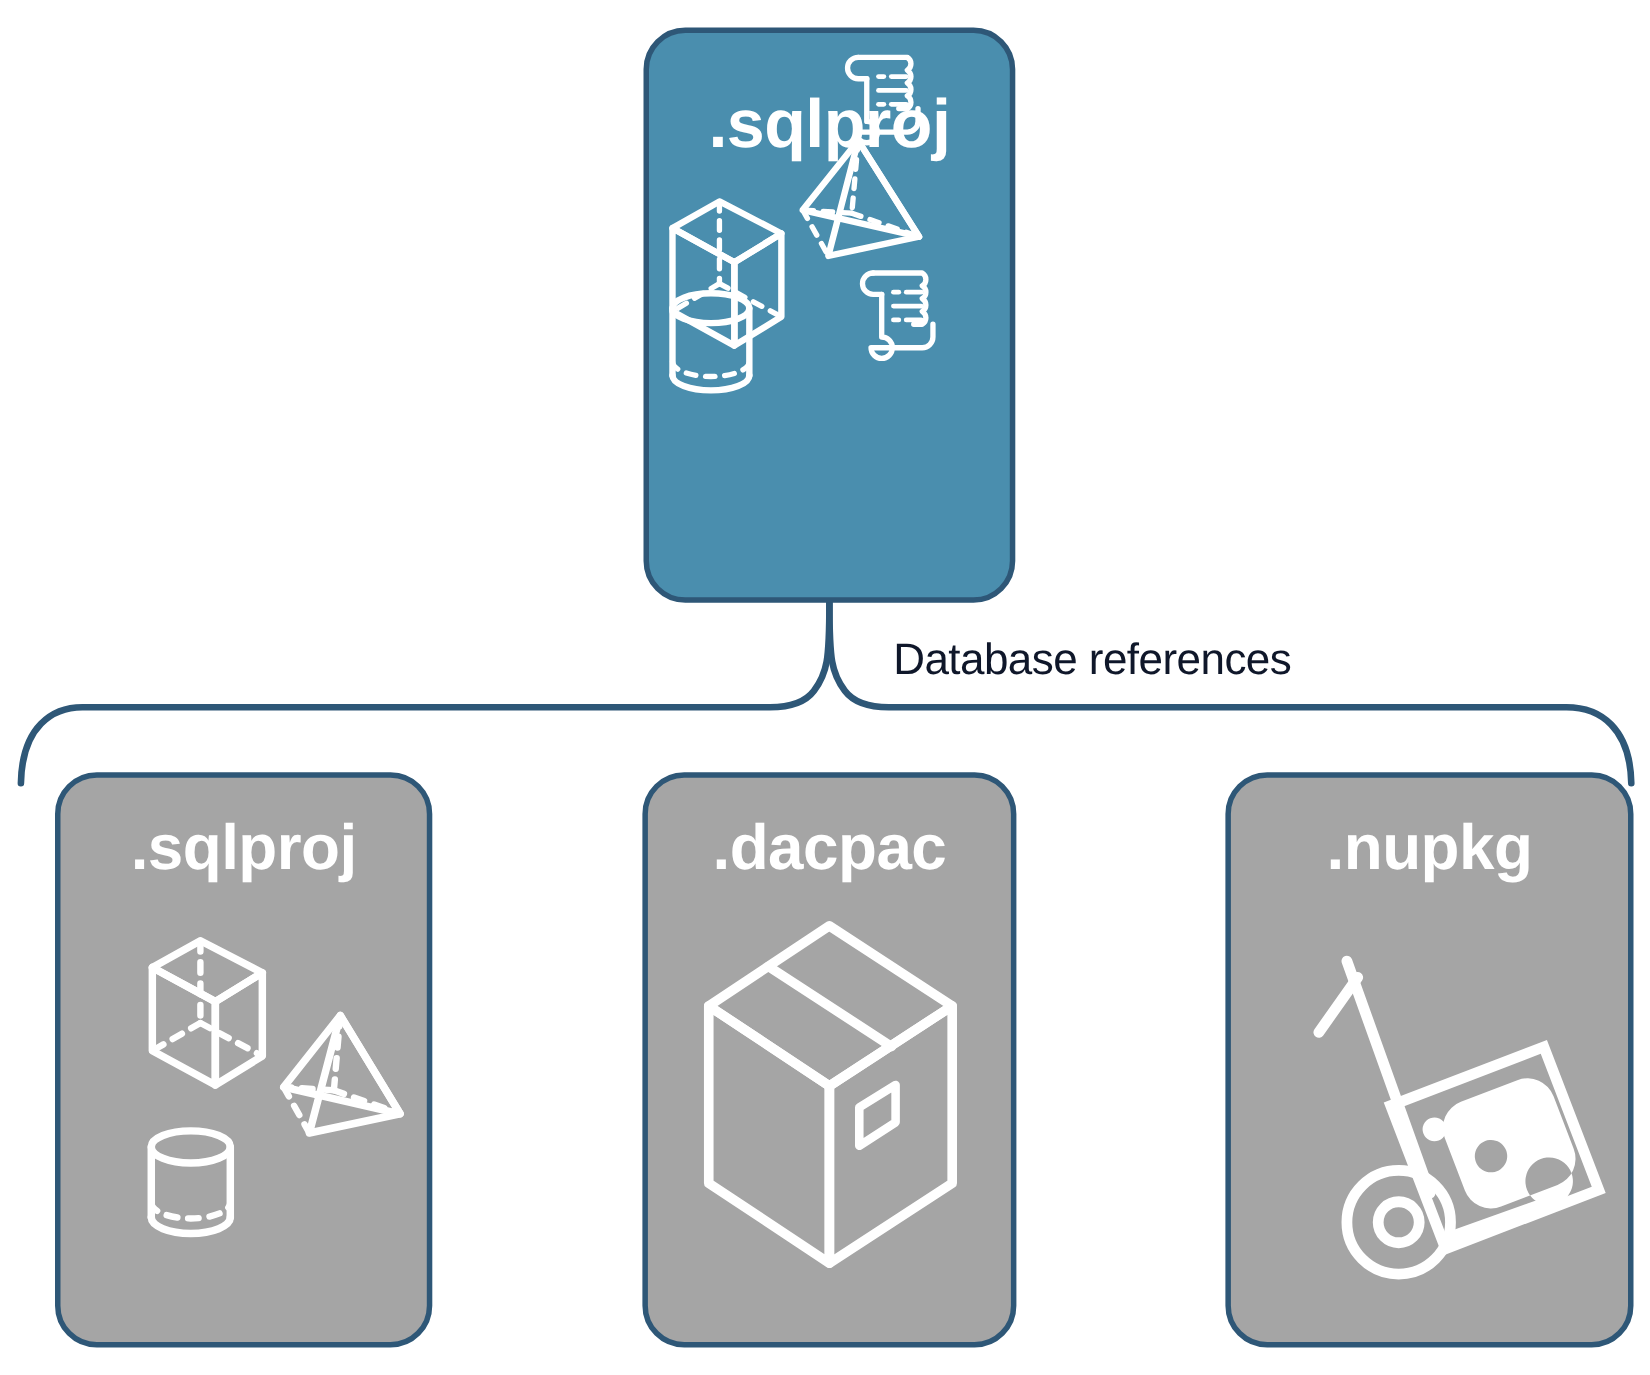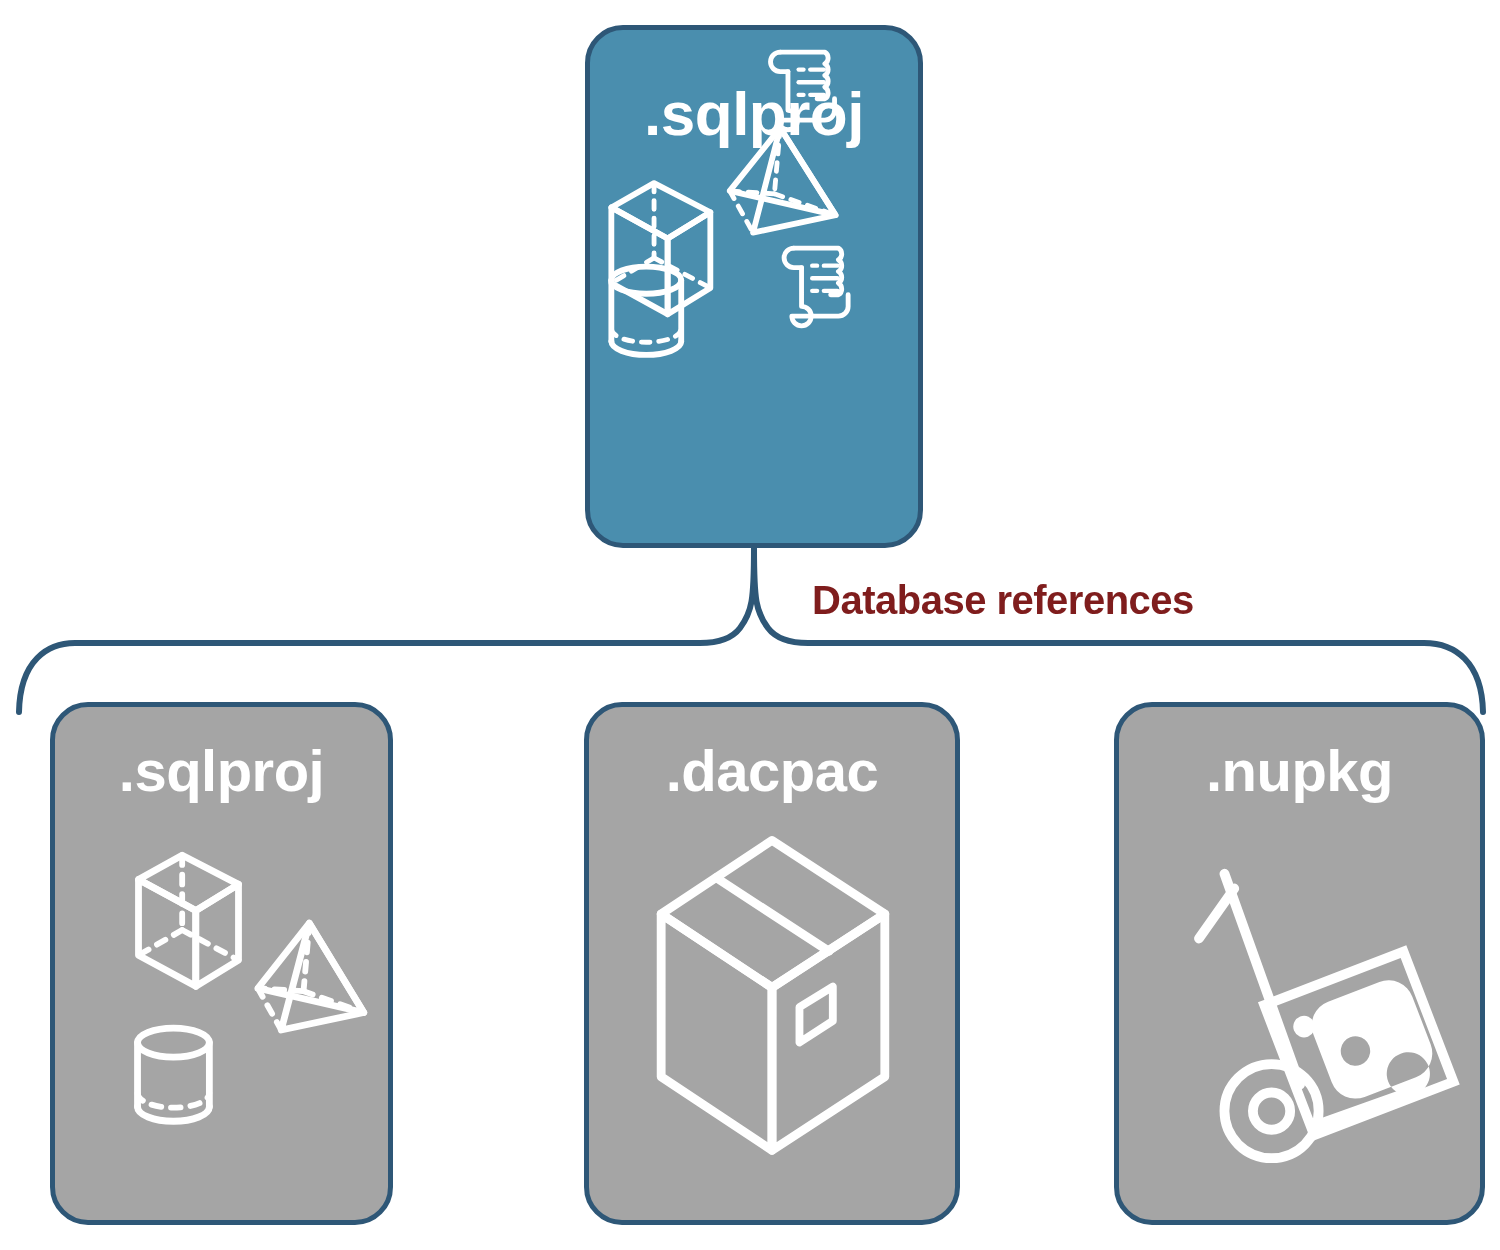--- a/index.html
+++ b/index.html
@@ -67,39 +67,39 @@
     top: 702px;
     height: 523px;
     background: #A5A5A5;
   }
   .card-child .card-title {
     top: 30px;
     font-size: 58px;
   }
 
   #card-sqlproj-ref { left: 50px;   width: 343px; }
-  #card-dacpac     { left: 584px;  width: 376px; }
+  #card-dacpac     { left: 584px;  width: 340px; }
   #card-nupkg      { left: 1114px; width: 371px; }
 
   .card-art {
     position: absolute;
     left: 0;
     top: 0;
     width: 100%;
     height: 100%;
   }
 
   
   #edge-label {
     position: absolute;
     left: 812px;
     top: 578px;
     font-size: 40px;
-    font-weight: bold;
-    color: #7f1d1d;
+    font-weight: normal;
+    color: #0f172a;
     letter-spacing: -0.5px;
     white-space: nowrap;
   }
 </style>
 </head>
 <body>
 
 <div id="diagram-root">
 
   <svg class="bracket-layer" viewBox="0 0 1500 1250" width="1500" height="1250">

